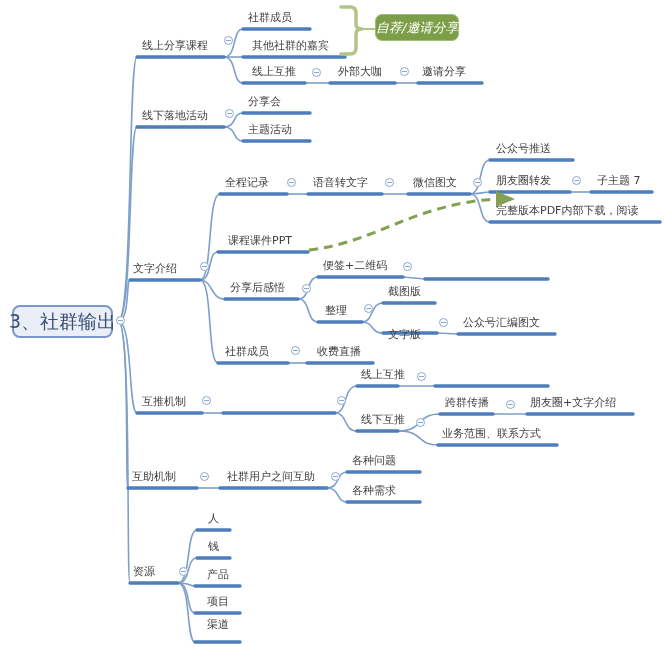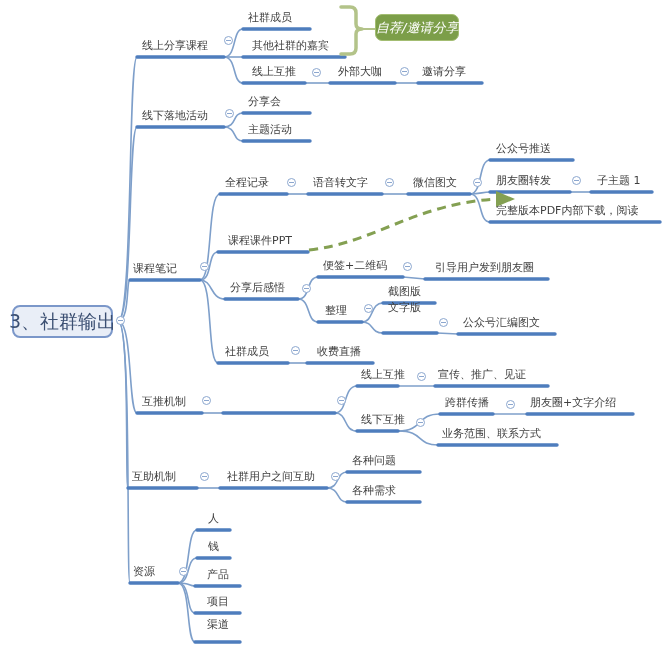--- a/index.html
+++ b/index.html
@@ -160,42 +160,40 @@
   <div class="lbl" style="left:248px;top:9px">社群成员</div>
   <div class="lbl" style="left:252px;top:37px">其他社群的嘉宾</div>
   <div class="lbl" style="left:252px;top:63px">线上互推</div>
   <div class="lbl" style="left:338px;top:63px">外部大咖</div>
   <div class="lbl" style="left:422px;top:63px">邀请分享</div>
 
   <div class="lbl" style="left:142px;top:107px">线下落地活动</div>
   <div class="lbl" style="left:248px;top:93px">分享会</div>
   <div class="lbl" style="left:248px;top:121px">主题活动</div>
 
-  <div class="lbl" style="left:133px;top:260px">课程笔记</div>
+  <div class="lbl" style="left:133px;top:260px">文字介绍</div>
   <div class="lbl" style="left:225px;top:174px">全程记录</div>
   <div class="lbl" style="left:313px;top:174px">语音转文字</div>
   <div class="lbl" style="left:413px;top:174px">微信图文</div>
   <div class="lbl" style="left:496px;top:140px">公众号推送</div>
   <div class="lbl" style="left:496px;top:172px">朋友圈转发</div>
-  <div class="lbl" style="left:597px;top:172px">子主题 1</div>
+  <div class="lbl" style="left:597px;top:172px">子主题 7</div>
   <div class="lbl" style="left:496px;top:202px">完整版本PDF内部下载，阅读</div>
   <div class="lbl" style="left:228px;top:232px">课程课件PPT</div>
   <div class="lbl" style="left:230px;top:279px">分享后感悟</div>
   <div class="lbl" style="left:323px;top:257px">便签+二维码</div>
-  <div class="lbl" style="left:435px;top:259px">引导用户发到朋友圈</div>
   <div class="lbl" style="left:325px;top:302px">整理</div>
   <div class="lbl" style="left:388px;top:283px">截图版</div>
-  <div class="lbl" style="left:388px;top:299px">文字版</div>
+  <div class="lbl" style="left:388px;top:326px">文字版</div>
   <div class="lbl" style="left:463px;top:314px">公众号汇编图文</div>
   <div class="lbl" style="left:225px;top:343px">社群成员</div>
   <div class="lbl" style="left:317px;top:343px">收费直播</div>
 
   <div class="lbl" style="left:142px;top:393px">互推机制</div>
   <div class="lbl" style="left:361px;top:366px">线上互推</div>
-  <div class="lbl" style="left:438px;top:366px">宣传、推广、见证</div>
   <div class="lbl" style="left:361px;top:411px">线下互推</div>
   <div class="lbl" style="left:445px;top:394px">跨群传播</div>
   <div class="lbl" style="left:530px;top:394px">朋友圈+文字介绍</div>
   <div class="lbl" style="left:442px;top:425px">业务范围、联系方式</div>
 
   <div class="lbl" style="left:132px;top:468px">互助机制</div>
   <div class="lbl" style="left:227px;top:468px">社群用户之间互助</div>
   <div class="lbl" style="left:352px;top:452px">各种问题</div>
   <div class="lbl" style="left:352px;top:482px">各种需求</div>
 

